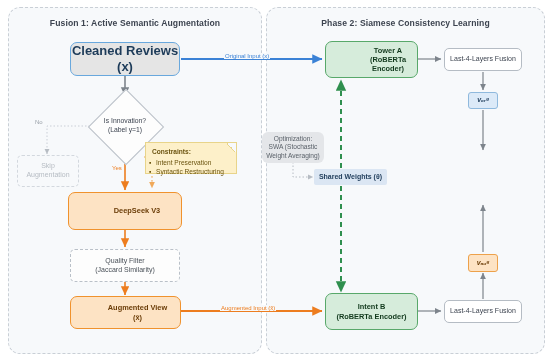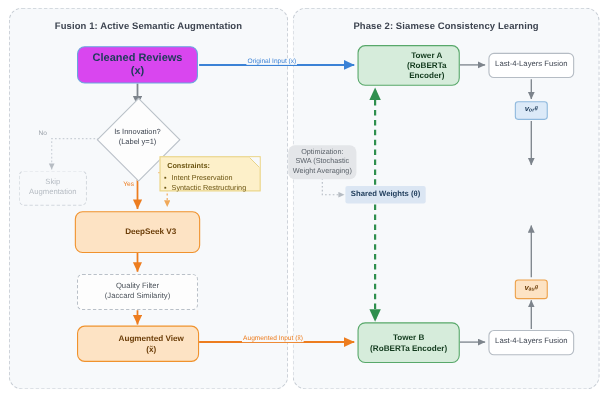--- a/index.html
+++ b/index.html
@@ -32,22 +32,22 @@
     position:absolute;
     display:flex;align-items:center;justify-content:center;
     text-align:center;
     box-sizing:border-box;
     line-height:1.25;
   }
   .node .l1{display:block;}
   .node .l2{display:block;}
 
   .n-blue{
-    background:#d946ef;border:1.2px solid #69a8dd;border-radius:7px;
-    color:#1d3b59;font-size:10px;font-weight:bold;
+    background:#e5e5e5;border:1.2px solid #69a8dd;border-radius:7px;
+    color:#1d3b59;font-size:13px;font-weight:bold;
   }
   .n-orange{
     background:#fde3c4;border:1.2px solid #f0922d;border-radius:7px;
     color:#6b3d08;font-size:7.4px;font-weight:bold;padding-left:24px;
   }
   .n-green{
     background:#d6ecdb;border:1.2px solid #58a86a;border-radius:7px;
     color:#123a1d;font-size:7.4px;font-weight:bold;
   }
   .n-dashed{
@@ -270,21 +270,21 @@
   <div class="node n-vec-orange" style="left:468px;top:254px;width:30px;height:18px;">
     <span>vₐᵤᵍ</span>
   </div>
 
   <div class="node n-plain" style="left:444px;top:300px;width:78px;height:23px;">
     <span>Last-4-Layers Fusion</span>
   </div>
 
   <div class="node n-green" style="left:325px;top:293px;width:93px;height:37px;">
     <div>
-      <span class="l1">Tower B</span>
+      <span class="l1">Intent B</span>
       <span class="l2">(RoBERTa Encoder)</span>
     </div>
   </div>
 
   <div class="node n-shared" style="left:314px;top:169px;width:73px;height:16px;">
     <span>Shared Weights (θ)</span>
   </div>
 
   <div class="node n-optim" style="left:262px;top:132px;width:62px;height:31px;">
     <div>

